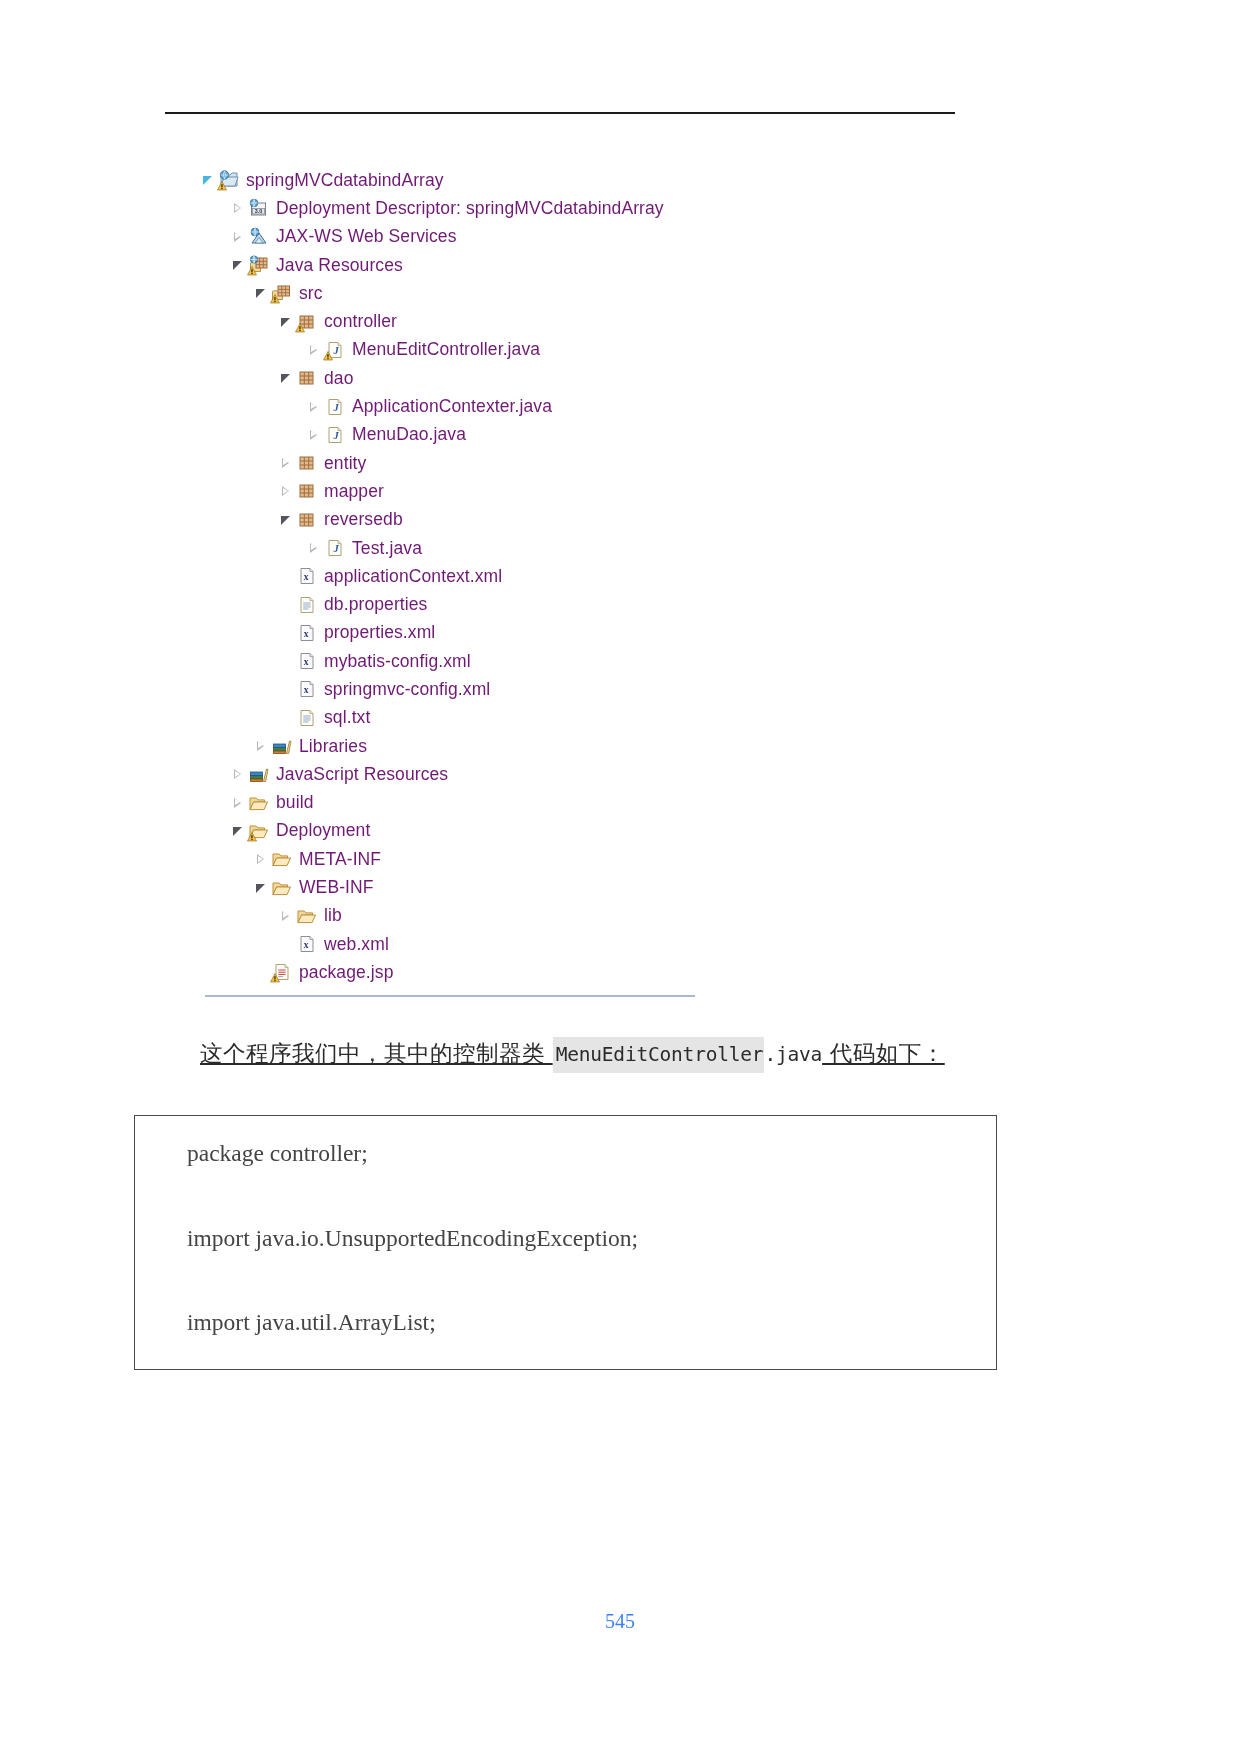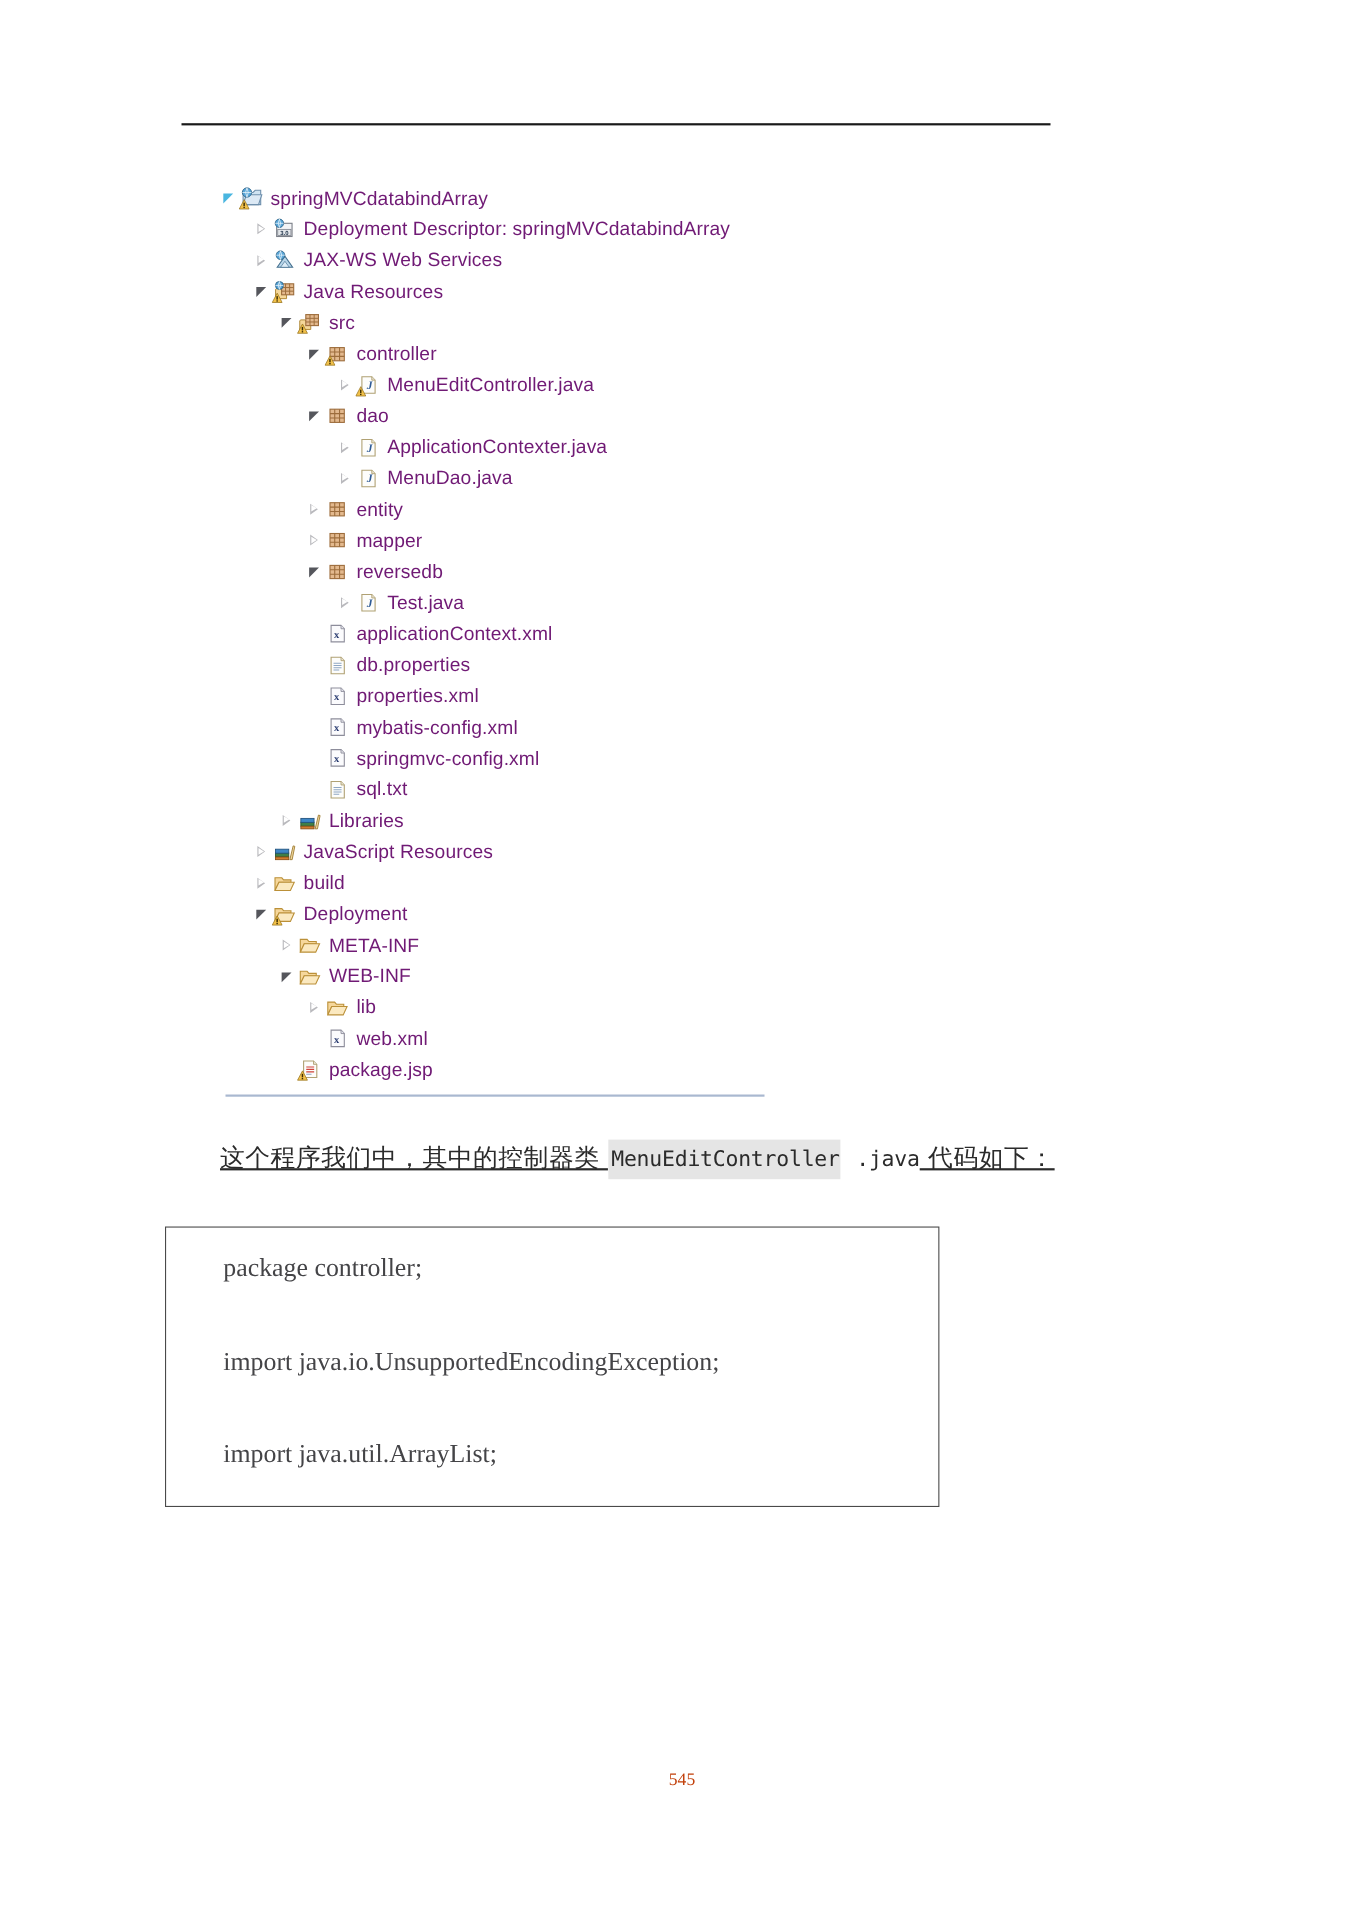--- a/index.html
+++ b/index.html
@@ -119,33 +119,32 @@
     font-size: 22.5px;
     line-height: 36px;
     color: #2b2b2b;
     white-space: nowrap;
   }
   .para .cjk { font-family: "DejaVu Serif", "Liberation Serif", serif; letter-spacing: .5px; text-decoration: underline; }
   .code-inline {
     font-family: "DejaVu Sans Mono", "Liberation Mono", monospace;
     font-size: 19.5px;
     letter-spacing: -.2px;
-    padding-left: 14px;
   }
   .code-hl {
     background: #e5e5e5;
     padding: 6px 1px 7px 3px;
   }
 
   
   .code-box {
     position: absolute;
-    left: 150px;
+    left: 134px;
     top: 1110px;
-    width: 704px;
+    width: 863px;
     height: 255px;
     border: 1.6px solid #4a4a4a;
     box-sizing: border-box;
   }
   .code-box-inner {
     padding: 26px 0 0 52px;
   }
   .code-line {
     font-family: "Liberation Serif", "DejaVu Serif", serif;
     font-size: 23.5px;
@@ -157,22 +156,22 @@
   .code-line:last-child { margin-bottom: 0; }
 
   
   .page-number {
     position: absolute;
     left: 0;
     top: 1610px;
     width: 1240px;
     text-align: center;
     font-family: "Liberation Serif", "DejaVu Serif", serif;
-    font-size: 16px;
-    color: #c2410c;
+    font-size: 20px;
+    color: #3b82f6;
   }
 </style>
 </head>
 <body>
 
 <div class="page-rule"></div>
 
 <div class="tree" id="project-tree">
     <div class="tree-row indent-0">
       <span class="twisty expanded accent"></span>

